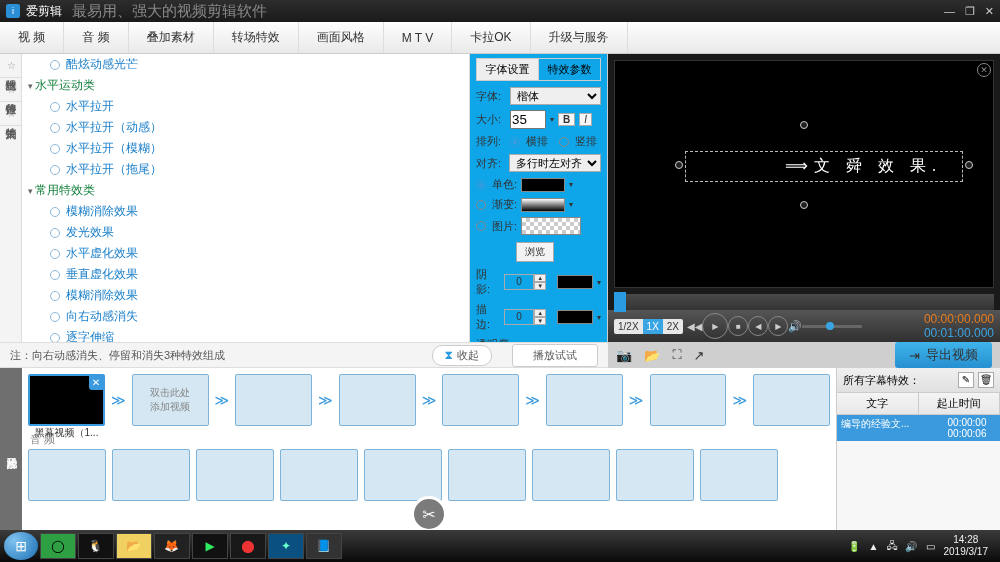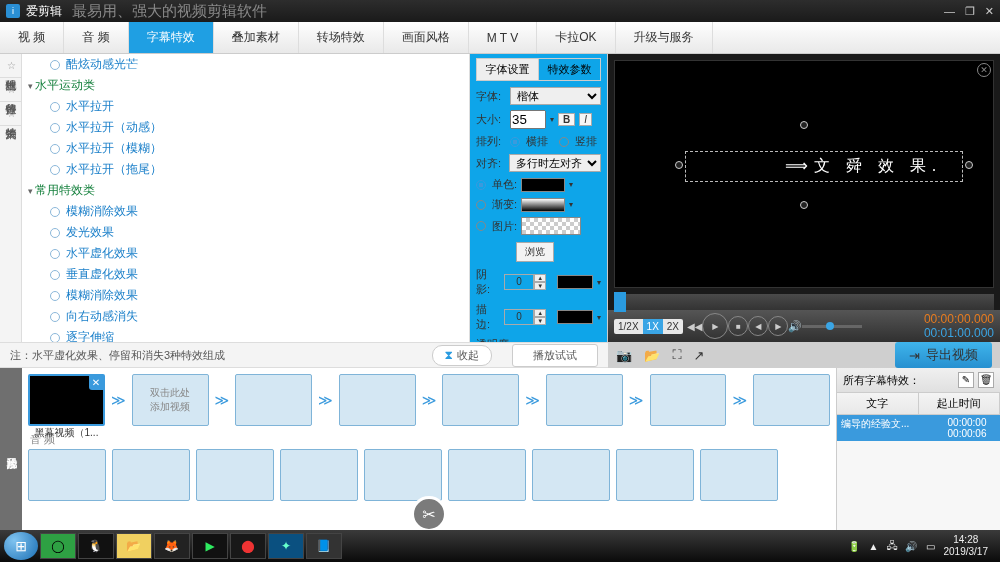--- a/index.html
+++ b/index.html
@@ -131,21 +131,20 @@
   <div class="winbtns">
     <span>—</span>
     <span>❐</span>
     <span>✕</span>
   </div>
 </div>
 
 <div class="maintabs">
   <div class="tab">视 频</div>
   <div class="tab">音 频</div>
-  <div class="tab active">字幕特效</div>
   <div class="tab">叠加素材</div>
   <div class="tab">转场特效</div>
   <div class="tab">画面风格</div>
   <div class="tab">M T V</div>
   <div class="tab">卡拉OK</div>
   <div class="tab">升级与服务</div>
 </div>
 
 <div class="middle">
 
@@ -298,21 +297,21 @@
       <div class="time">
         <div class="t1">00:00:00.000</div>
         <div class="t2">00:01:00.000</div>
       </div>
     </div>
   </div>
 </div>
 
 <div style="display:flex;">
   <div class="noterow" style="flex:0 0 608px;">
-    <span>注：水平虚化效果、停留和消失3种特效组成</span>
+    <span>注：向右动感消失、停留和消失3种特效组成</span>
     <div class="collapse">
         <span class="ic">⧗</span>
         <span>收起</span>
       </div>
     <div class="playtest">播放试试</div>
   </div>
   <div class="prevtools" style="flex:1;">
     <span>📷</span>
     <span>📂</span>
     <span>⛶</span>

